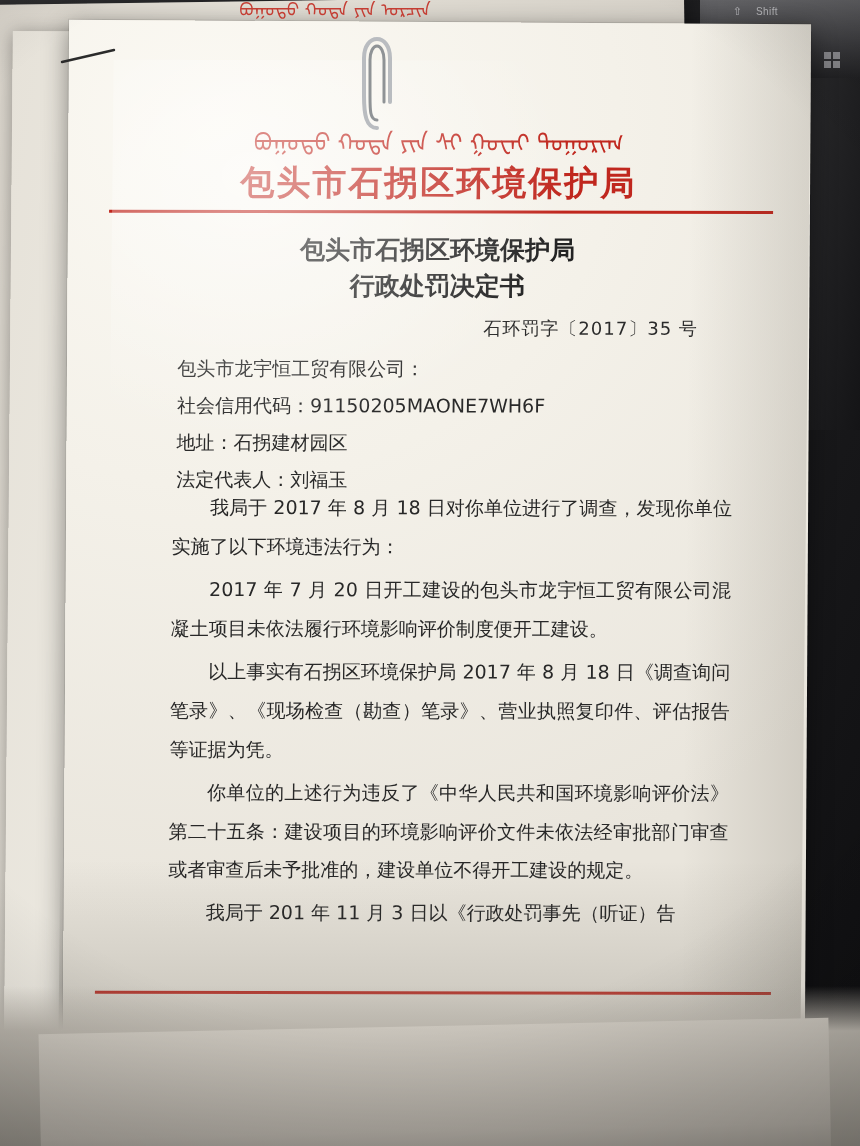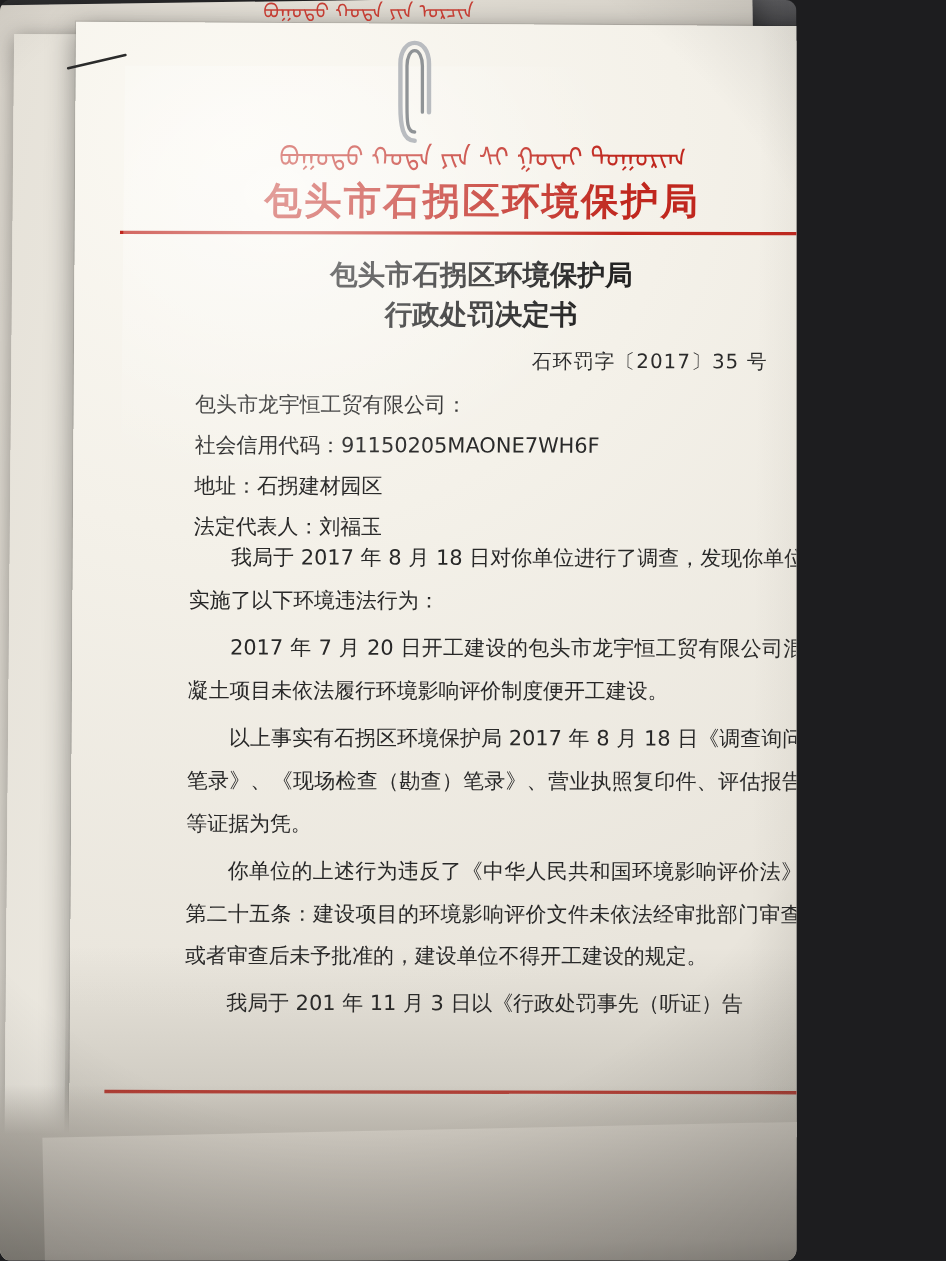--- a/index.html
+++ b/index.html
@@ -9,25 +9,24 @@
   body {
     width: 860px;
     height: 1146px;
     overflow: hidden;
     font-family: "Liberation Serif", serif;
     background: #1d1d1f;
   }
 
   #scene {
     position: relative;
-    width: 724px;
+    width: 860px;
     height: 1146px;
     overflow: hidden;
     background: #2a2a2c;
-    border-radius: 10px;
   }
 
   
   .desk-dark {
     position: absolute;
     inset: 0;
     background:
       linear-gradient(115deg, #3a3a3c 0%, #242426 35%, #19191b 70%, #0e0e10 100%);
   }
   .laptop-edge {

